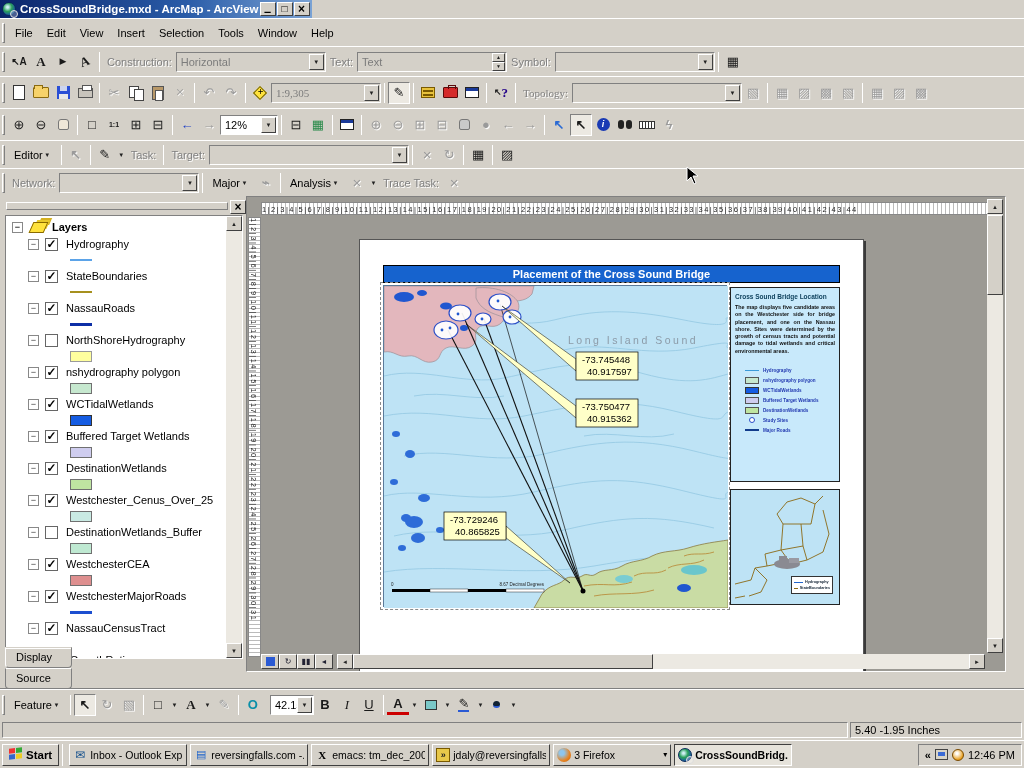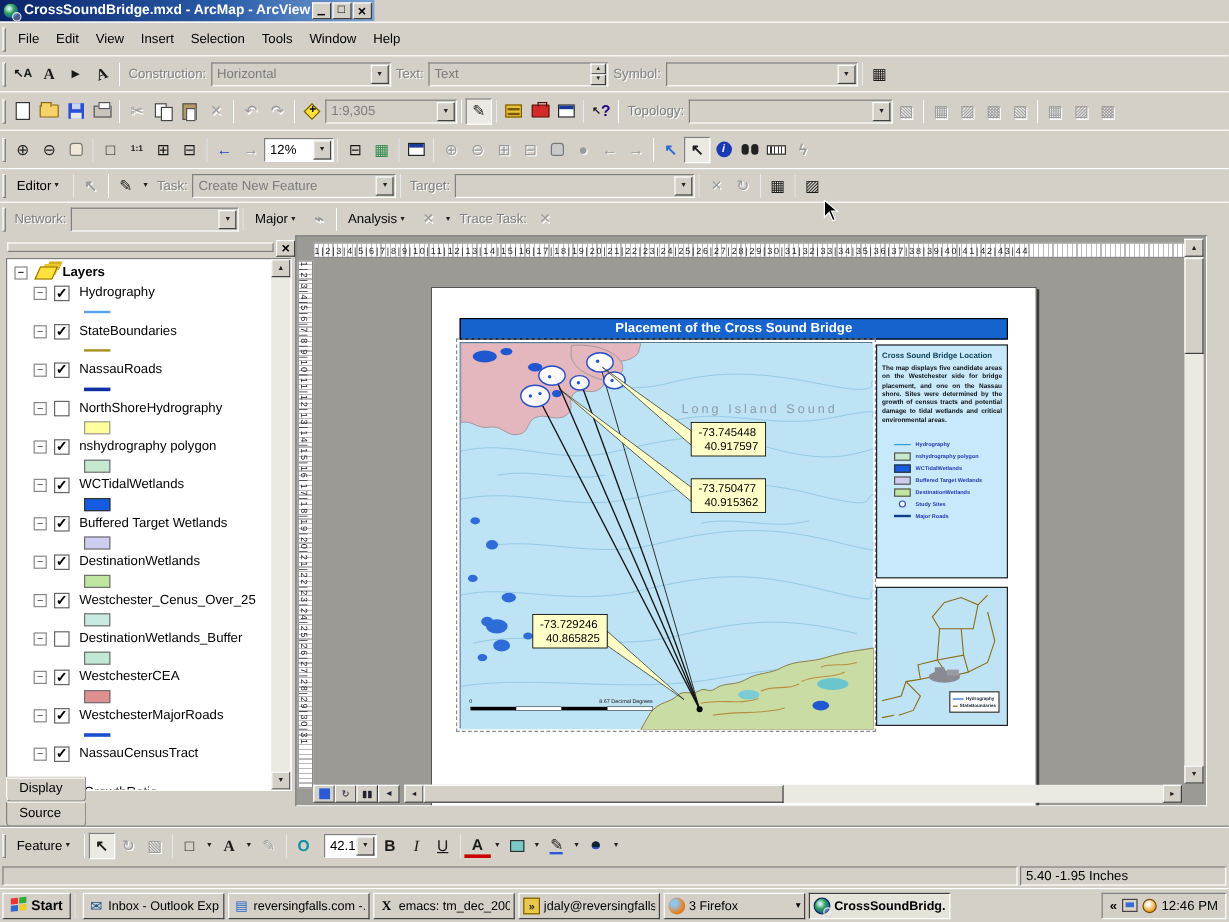--- a/index.html
+++ b/index.html
@@ -224,21 +224,21 @@
   <span class="combo dis" style="width:160px">
     <span class="tx"></span>
     <span class="db">▼</span>
   </span>
   <span class="sep"></span>
   <span class="tb">
       <i class="ic i-grid"></i>
     </span>
 </div>
 
-<div class="bar" style="top:76px;height:32px;">
+<div class="bar" style="top:76px;height:32px;font-family:Liberation Serif, serif;">
   <span class="grip"></span>
   <span class="tb">
       <i class="ic s-page"></i>
     </span>
   <span class="tb">
       <i class="ic s-folder"></i>
     </span>
   <span class="tb">
       <i class="ic s-floppy"></i>
     </span>
@@ -427,24 +427,20 @@
   <span class="sep"></span>
   <span class="tb dis">
       <i class="ic i-arrow"></i>
     </span>
   <span class="sep"></span>
   <span class="tb">
       <i class="ic i-pencil"></i>
     </span>
   <span class="ddw">▼</span>
   <span class="lbl">Task:</span>
-  <span class="combo dis" style="width:170px">
-    <span class="tx">Create New Feature</span>
-    <span class="db">▼</span>
-  </span>
   <span class="sep"></span>
   <span class="lbl">Target:</span>
   <span class="combo dis" style="width:200px">
     <span class="tx"></span>
     <span class="db">▼</span>
   </span>
   <span class="sep"></span>
   <span class="tb dis">
       <i class="ic i-del"></i>
     </span>

